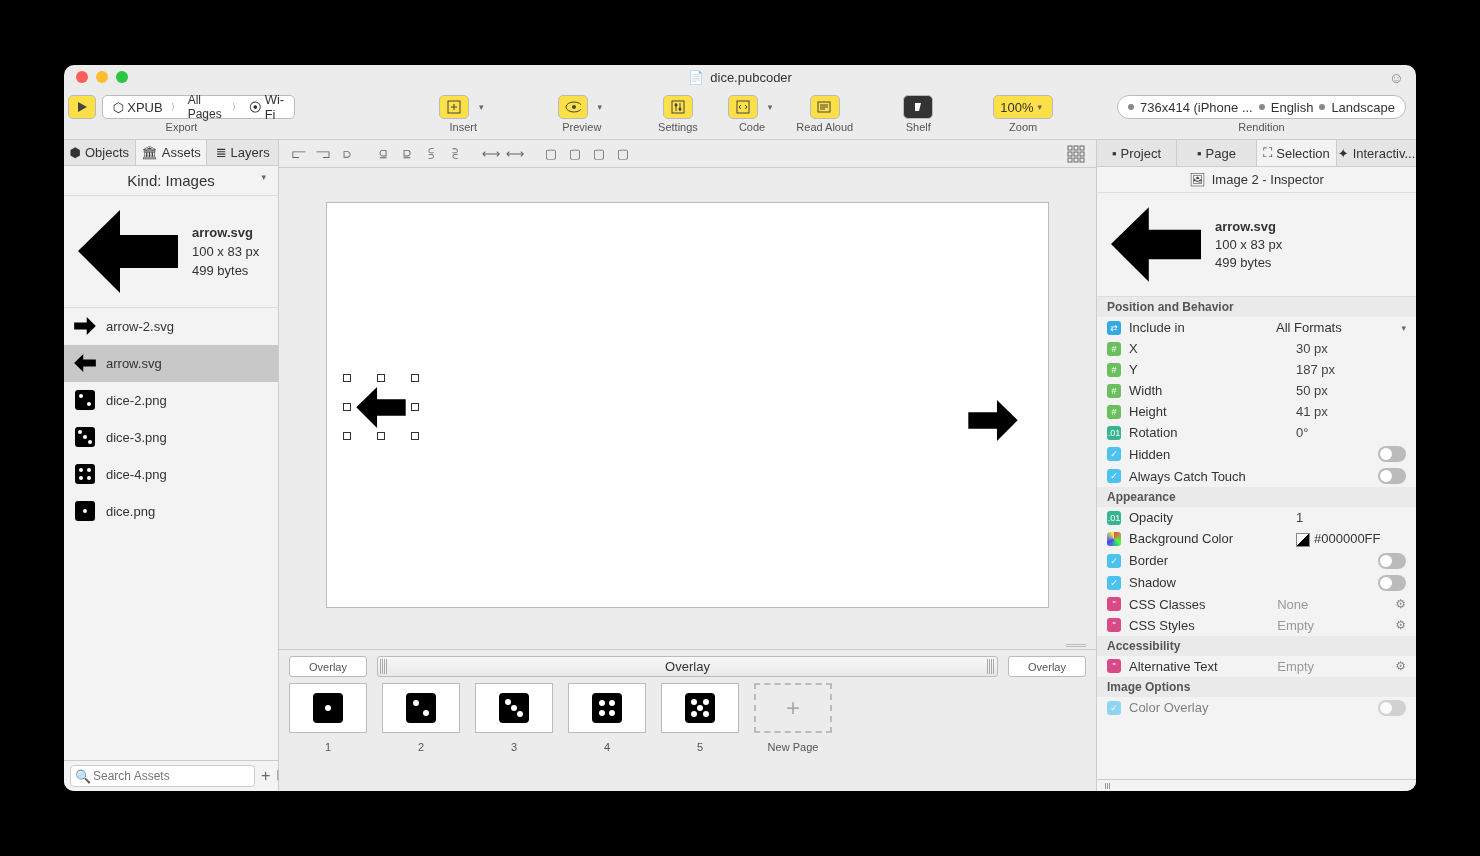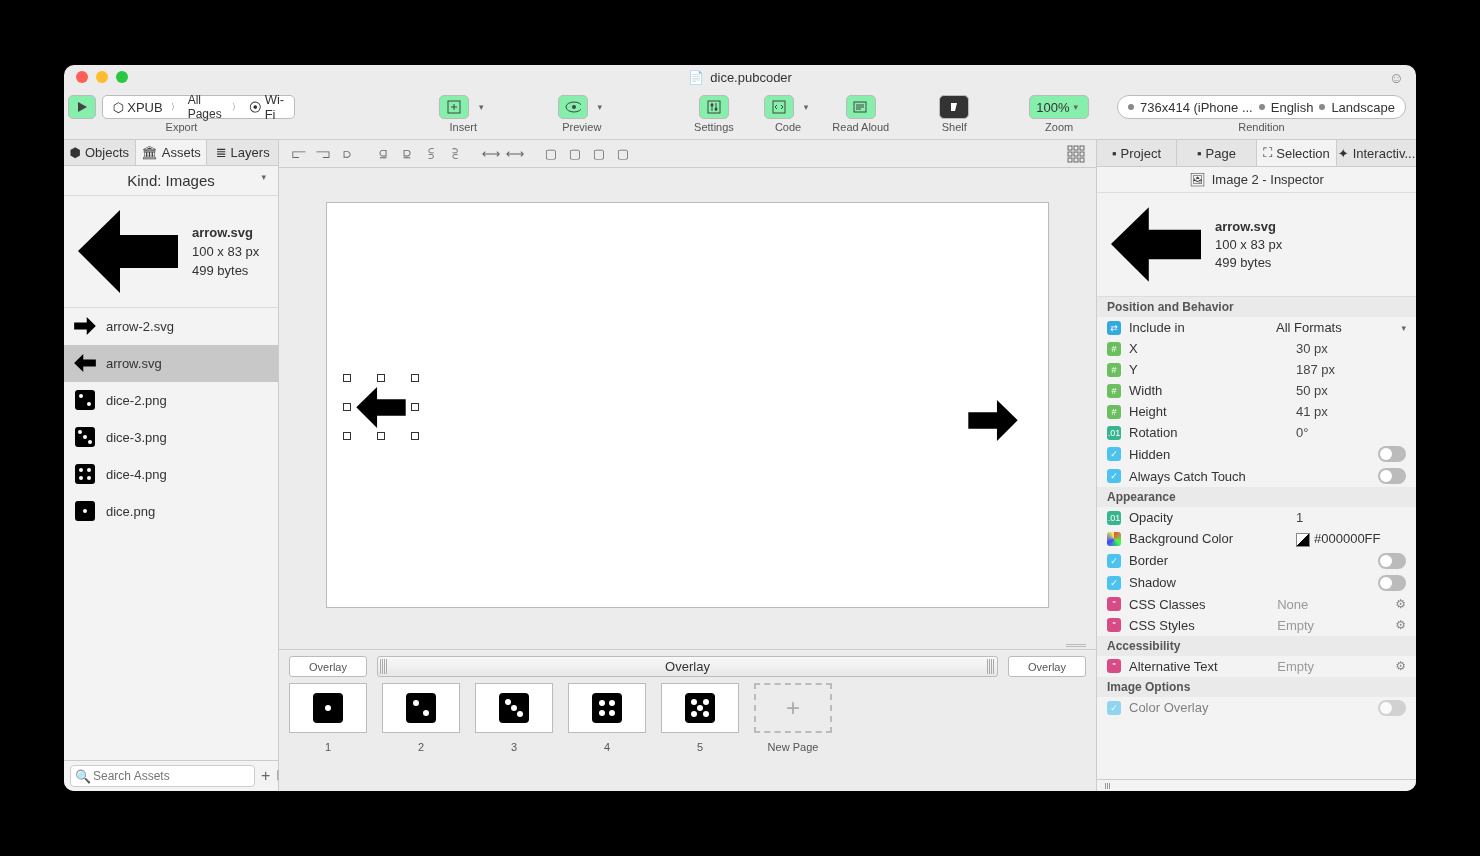--- a/index.html
+++ b/index.html
@@ -9,21 +9,21 @@
 .traffic{display:flex;gap:8px;}
 .tl{width:12px;height:12px;border-radius:50%;}
 .tl.red{background:#ff5f57;}
 .tl.yel{background:#febc2e;}
 .tl.grn{background:#28c840;}
 .titletext{position:absolute;left:50%;transform:translateX(-50%);display:flex;align-items:center;gap:6px;color:#555;}
 .smiley{position:absolute;right:12px;font-size:15px;color:#888;}
 .toolbar{height:50px;display:flex;align-items:center;padding:0 10px;}
 .tb-group{display:flex;flex-direction:column;align-items:center;}
 .tb-row{display:flex;align-items:center;gap:6px;}
-.btn{border:1px solid #bbb;border-radius:5px;background:#86efac;height:24px;display:flex;align-items:center;justify-content:center;padding:0 6px;cursor:pointer;}
+.btn{border:1px solid #bbb;border-radius:5px;background:#fde047;height:24px;display:flex;align-items:center;justify-content:center;padding:0 6px;cursor:pointer;}
 .btn.icon{width:30px;}
 .tb-label{font-size:11px;color:#555;margin-top:2px;}
 .flex1{flex:1;}
 .rendition{display:flex;align-items:center;gap:6px;border:1px solid #bbb;border-radius:12px;background:#fff;height:24px;padding:0 10px;font-size:12px;color:#666;}
 .dot{width:6px;height:6px;border-radius:50%;background:#888;display:inline-block;}
 .content{flex:1;display:flex;border-top:1px solid #ccc;min-height:0;}
 .leftpanel{width:215px;background:#f3f3f3;display:flex;flex-direction:column;border-right:1px solid #ccc;}
 .tabs{display:flex;border-bottom:1px solid #ccc;}
 .tab{flex:1;text-align:center;padding:5px 0;background:#e5e5e5;cursor:pointer;border-right:1px solid #ccc;font-size:12px;display:flex;align-items:center;justify-content:center;gap:4px;}
 .tab:last-child{border-right:none;}
@@ -156,21 +156,21 @@
             <svg width="18" height="12">
               <ellipse cx="9" cy="6" rx="8" ry="5" fill="none" stroke="#444"></ellipse>
               <circle cx="9" cy="6" r="2" fill="#444"></circle>
             </svg>
           </div>
         <span class="chev">▾</span>
       </div>
       <div class="tb-label">Preview</div>
     </div>
 
-    <div class="tb-group" style="margin-left:88px;justify-content:center;">
+    <div class="tb-group" style="margin-left:52px;justify-content:center;">
       <div class="tb-row">
           <div class="btn icon">
             <svg width="14" height="14">
               <rect x="1" y="1" width="12" height="12" fill="none" stroke="#444"></rect>
               <path d="M5 3 V11 M9 3 V11" stroke="#444"></path>
               <circle cx="5" cy="5" r="1.5" fill="#444"></circle>
               <circle cx="9" cy="9" r="1.5" fill="#444"></circle>
             </svg>
           </div>
         </div>

